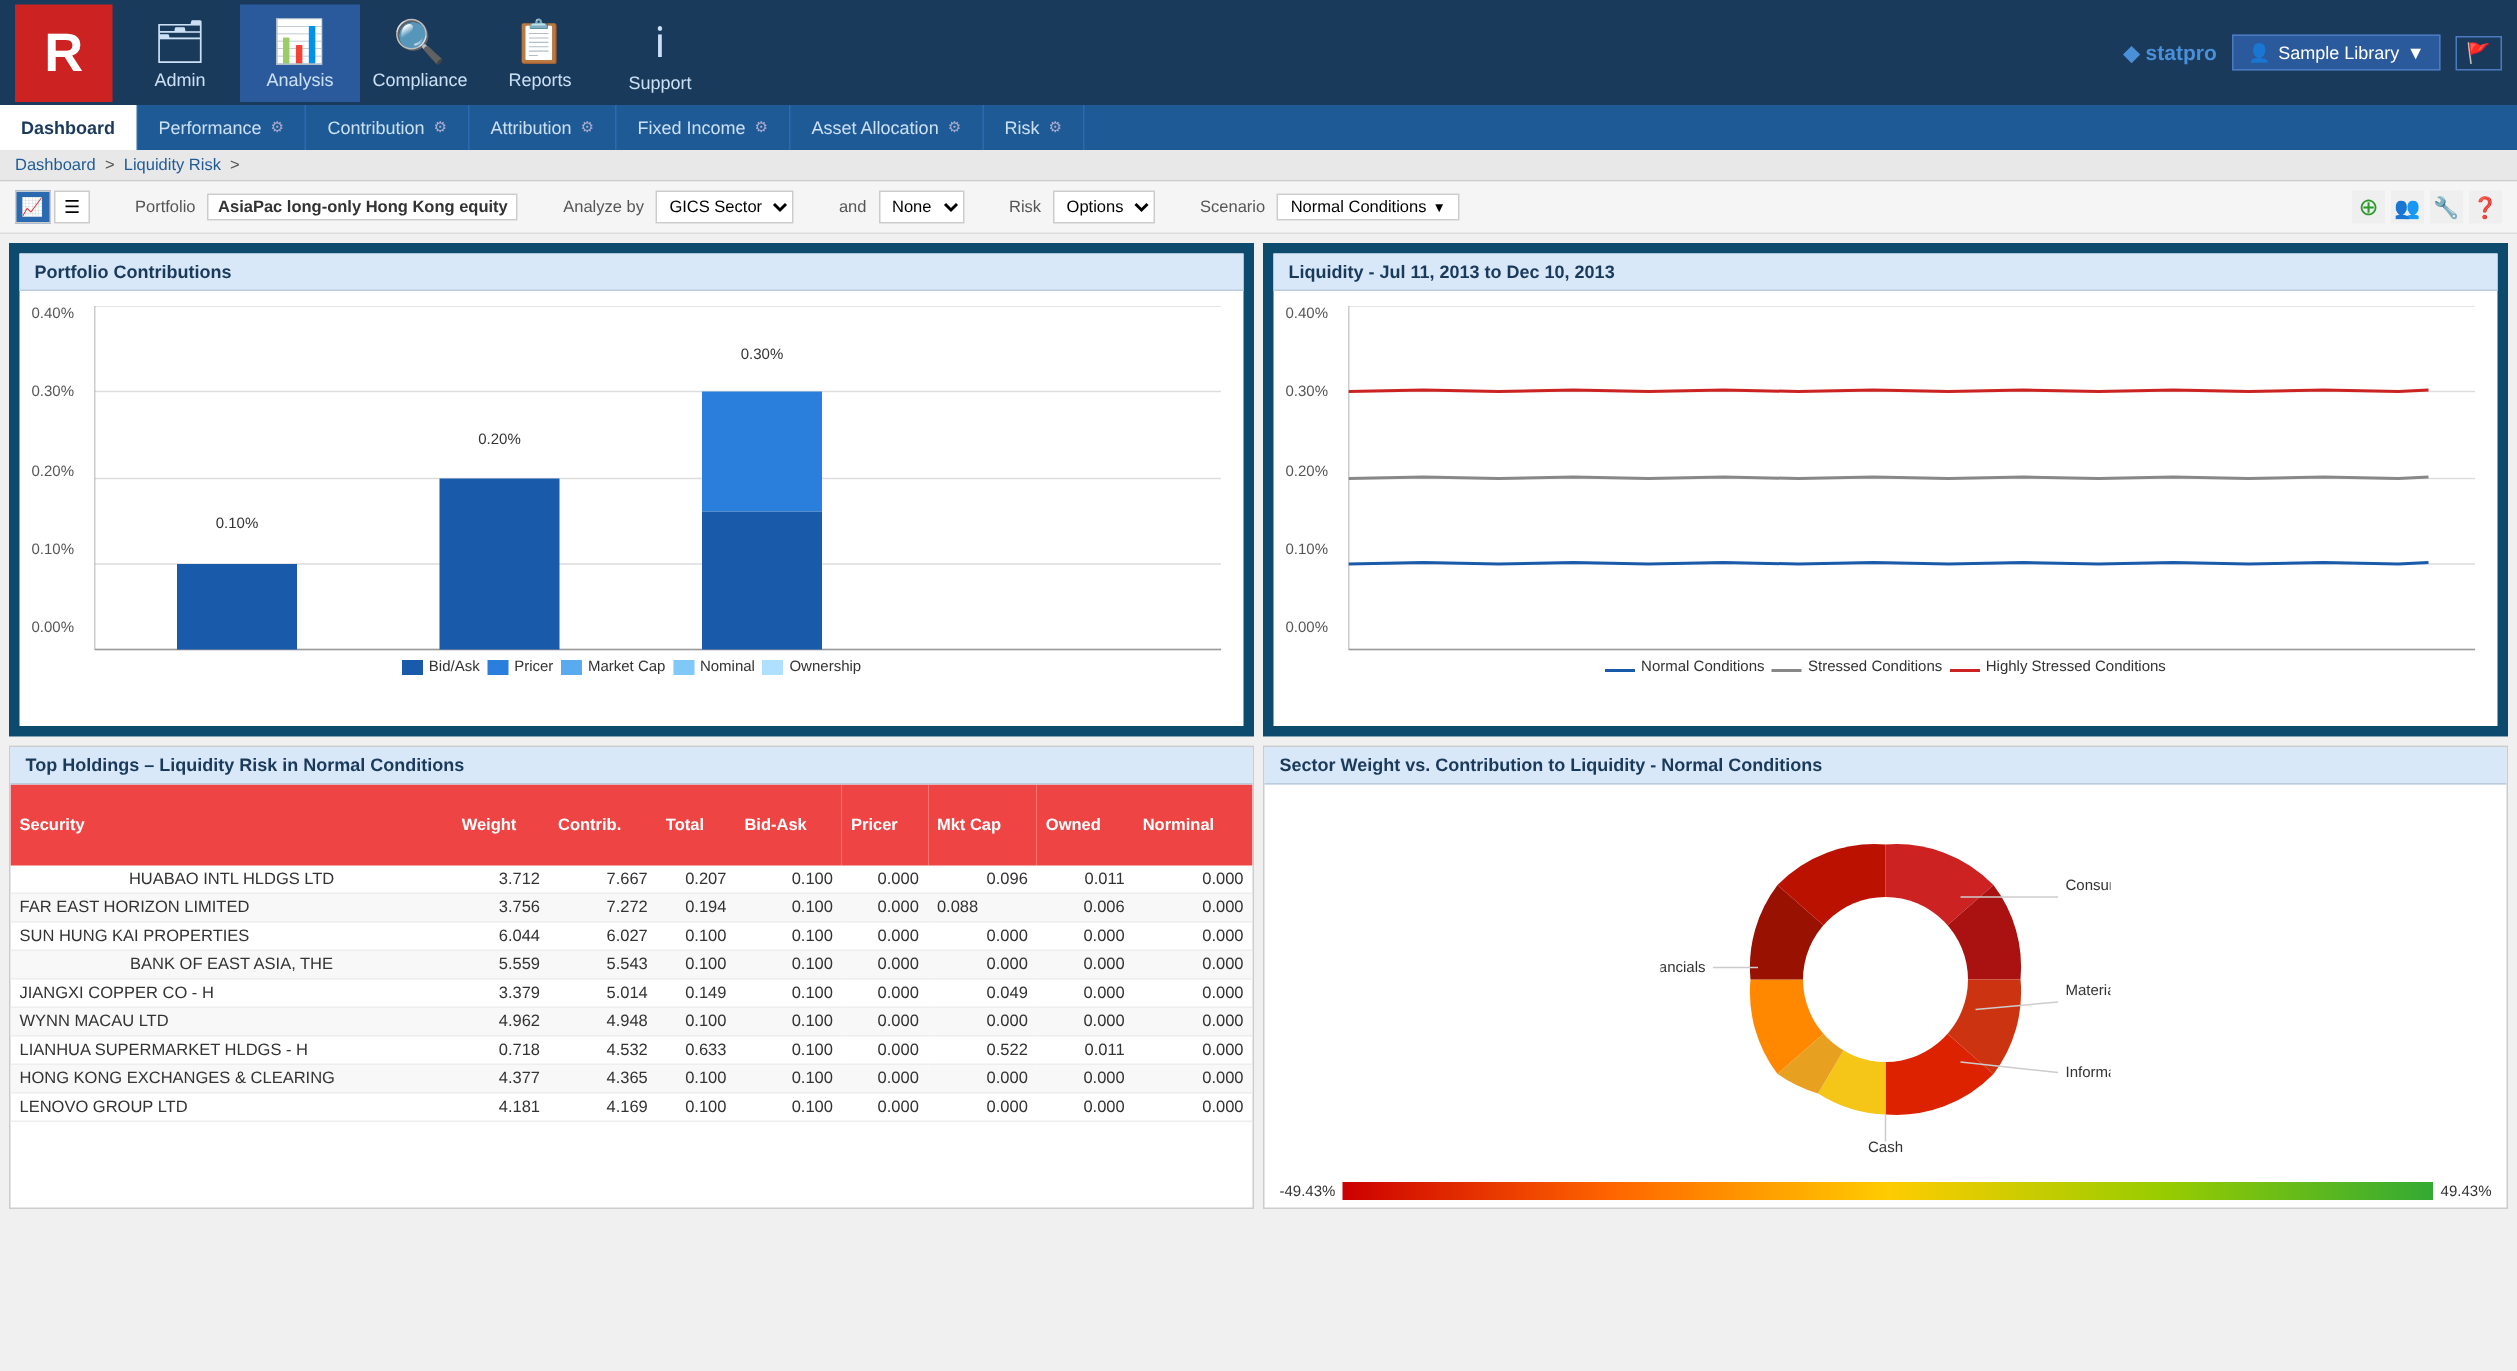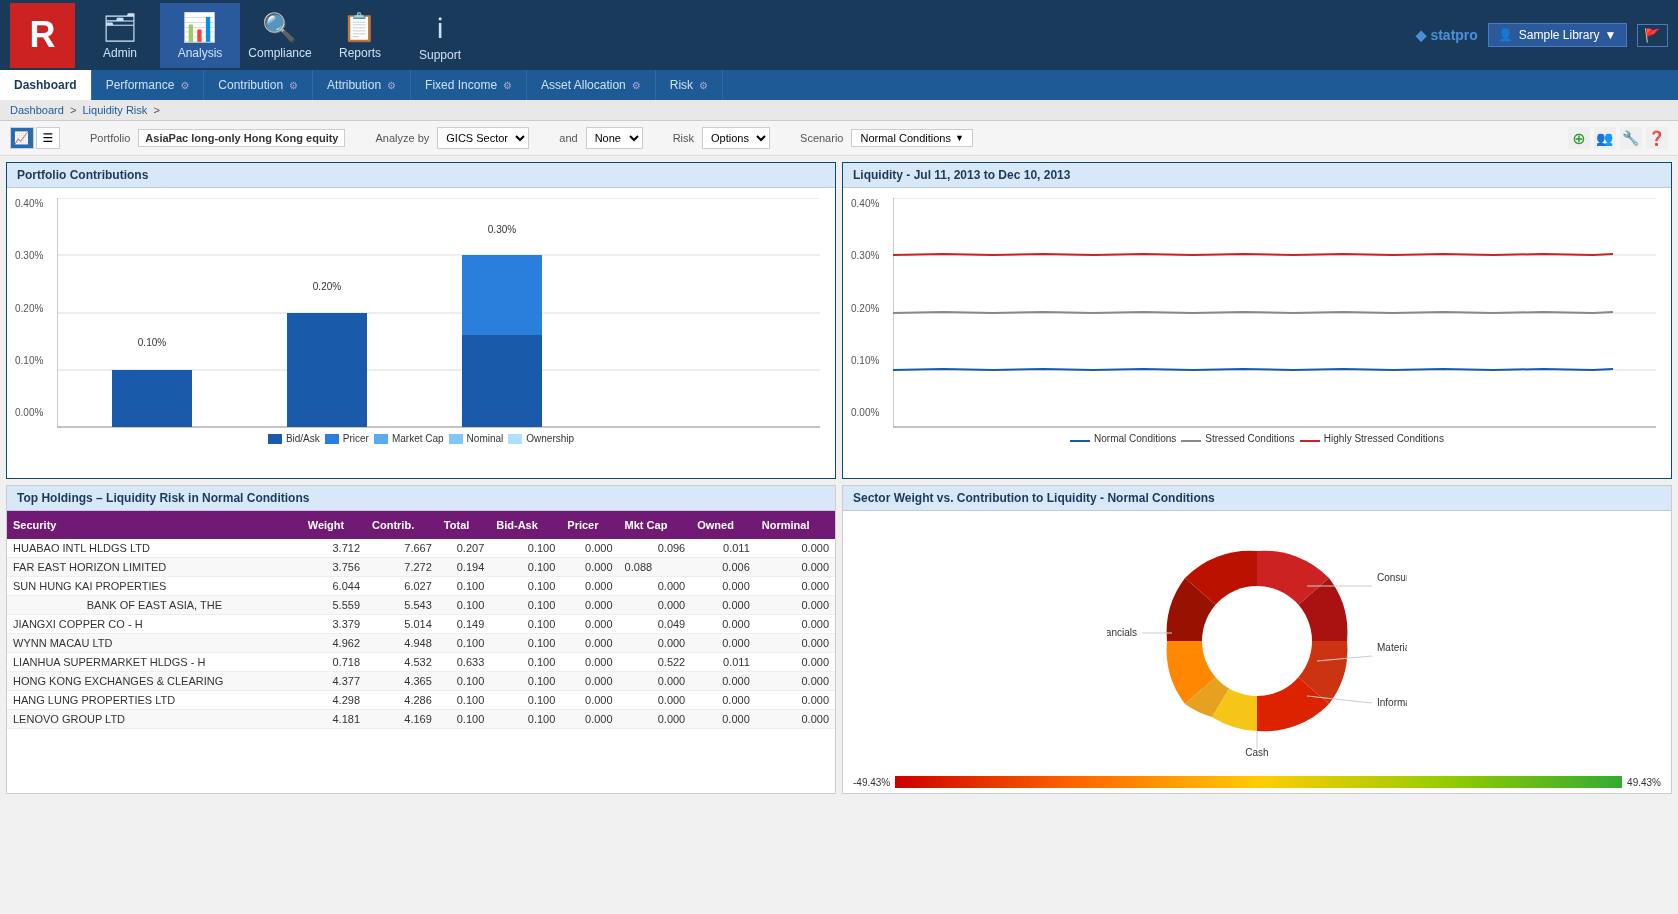--- a/index.html
+++ b/index.html
@@ -33,32 +33,32 @@
     .toolbar-value { font-size: 11px; color: #333; font-weight: bold; background: white; border: 1px solid #ccc; padding: 2px 6px; }
     .toolbar-select { font-size: 11px; background: white; border: 1px solid #ccc; padding: 2px 4px; height: 22px; }
     .view-btns { display: flex; gap: 2px; }
     .view-btn { width: 24px; height: 22px; background: white; border: 1px solid #ccc; cursor: pointer; display: flex; align-items: center; justify-content: center; font-size: 12px; }
     .view-btn.active { background: #2a6ab0; color: white; }
     .toolbar-right { margin-left: auto; display: flex; gap: 4px; }
     .icon-btn { width: 22px; height: 22px; border: none; cursor: pointer; display: flex; align-items: center; justify-content: center; font-size: 14px; }
 
     
     .main-content { display: grid; grid-template-columns: 1fr 1fr; gap: 0; padding: 6px; gap: 6px; }
-    .panel { background: white; border: 1px solid #0c4a6e; }
+    .panel { background: white; border: 7px solid #0c4a6e; }
     .panel-header { background: #d8e8f8; padding: 5px 10px; font-size: 12px; font-weight: bold; color: #1a3a5c; border-bottom: 1px solid #bcd; }
 
     .legend { display: flex; gap: 5px; justify-content: center; margin-top: 8px; flex-wrap: wrap; }
     .legend-item { display: flex; align-items: center; gap: 4px; font-size: 10px; }
     .legend-color { width: 14px; height: 10px; }
 
     
     .bottom-section { display: grid; grid-template-columns: 1fr 1fr; gap: 6px; padding: 0 6px 6px 6px; }
     .table-panel { background: white; border: 1px solid #ccc; }
     .data-table { width: 100%; border-collapse: collapse; font-size: 11px; }
-    .data-table th { background: #701a75; color: white; padding: 8px 6px; text-align: left; font-size: 11px; }
+    .data-table th { background: #ef4444; color: white; padding: 21px 6px; text-align: left; font-size: 11px; }
     .data-table td { padding: 3px 6px; border-bottom: 1px solid #eee; }
     .data-table tr:nth-child(even) td { background: #f8f8f8; }
 
     
     .donut-panel { background: white; border: 1px solid #ccc; }
 
     
     .color-bar-area { padding: 5px 10px; display: flex; align-items: center; gap: 5px; font-size: 10px; }
     .color-bar { flex: 1; height: 12px; background: linear-gradient(to right, #cc0000, #ff6600, #ffcc00, #99cc00, #33aa33); }
 
@@ -308,21 +308,21 @@
             <th>Total</th>
             <th>Bid-Ask</th>
             <th>Pricer</th>
             <th>Mkt Cap</th>
             <th>Owned</th>
             <th>Norminal</th>
           </tr>
         </thead>
         <tbody id="holdings-tbody">
         <tr>
-              <td style="text-align: left;">HUABAO INTL HLDGS LTD</td>
+              <td style="text-align: center;">HUABAO INTL HLDGS LTD</td>
               <td style="text-align: right;">3.712</td>
               <td style="text-align: right;">7.667</td>
               <td style="text-align: right;">0.207</td>
               <td style="text-align: right;">0.100</td>
               <td style="text-align: right;">0.000</td>
               <td style="text-align: right;">0.096</td>
               <td style="text-align: right;">0.011</td>
               <td style="text-align: right;">0.000</td>
             </tr>
             <tr>
@@ -396,31 +396,20 @@
               <td style="text-align: right;">4.377</td>
               <td style="text-align: right;">4.365</td>
               <td style="text-align: right;">0.100</td>
               <td style="text-align: right;">0.100</td>
               <td style="text-align: right;">0.000</td>
               <td style="text-align: right;">0.000</td>
               <td style="text-align: right;">0.000</td>
               <td style="text-align: right;">0.000</td>
             </tr>
             <tr>
-              <td style="text-align: left;">HANG LUNG PROPERTIES LTD</td>
-              <td style="text-align: right;">4.298</td>
-              <td style="text-align: right;">4.286</td>
-              <td style="text-align: right;">0.100</td>
-              <td style="text-align: right;">0.100</td>
-              <td style="text-align: right;">0.000</td>
-              <td style="text-align: right;">0.000</td>
-              <td style="text-align: right;">0.000</td>
-              <td style="text-align: right;">0.000</td>
-            </tr>
-            <tr>
               <td style="text-align: left;">LENOVO GROUP LTD</td>
               <td style="text-align: right;">4.181</td>
               <td style="text-align: right;">4.169</td>
               <td style="text-align: right;">0.100</td>
               <td style="text-align: right;">0.100</td>
               <td style="text-align: right;">0.000</td>
               <td style="text-align: right;">0.000</td>
               <td style="text-align: right;">0.000</td>
               <td style="text-align: right;">0.000</td>
             </tr>

